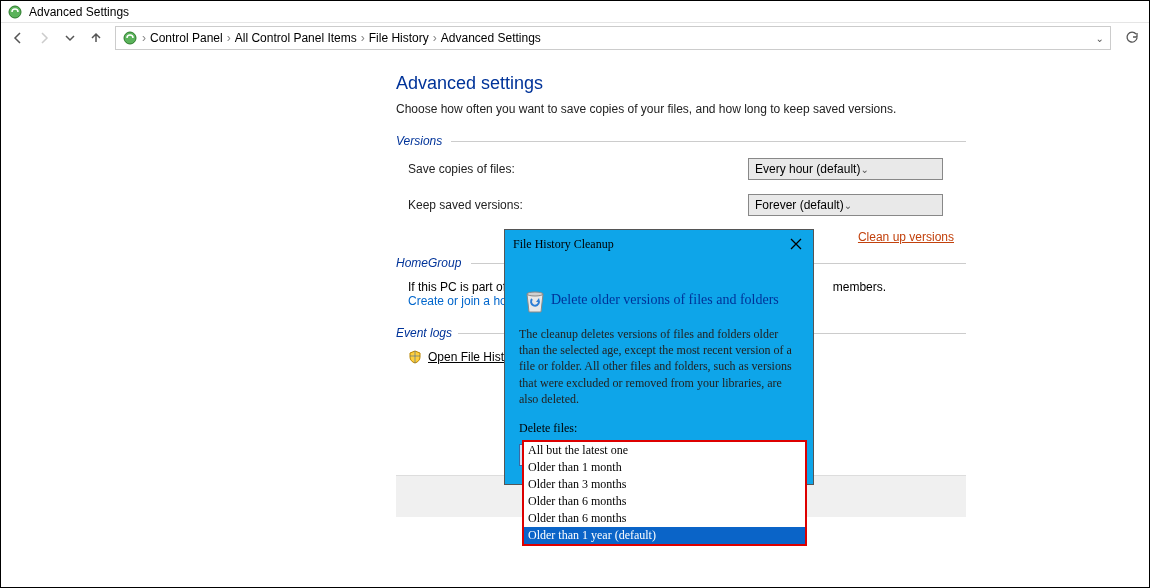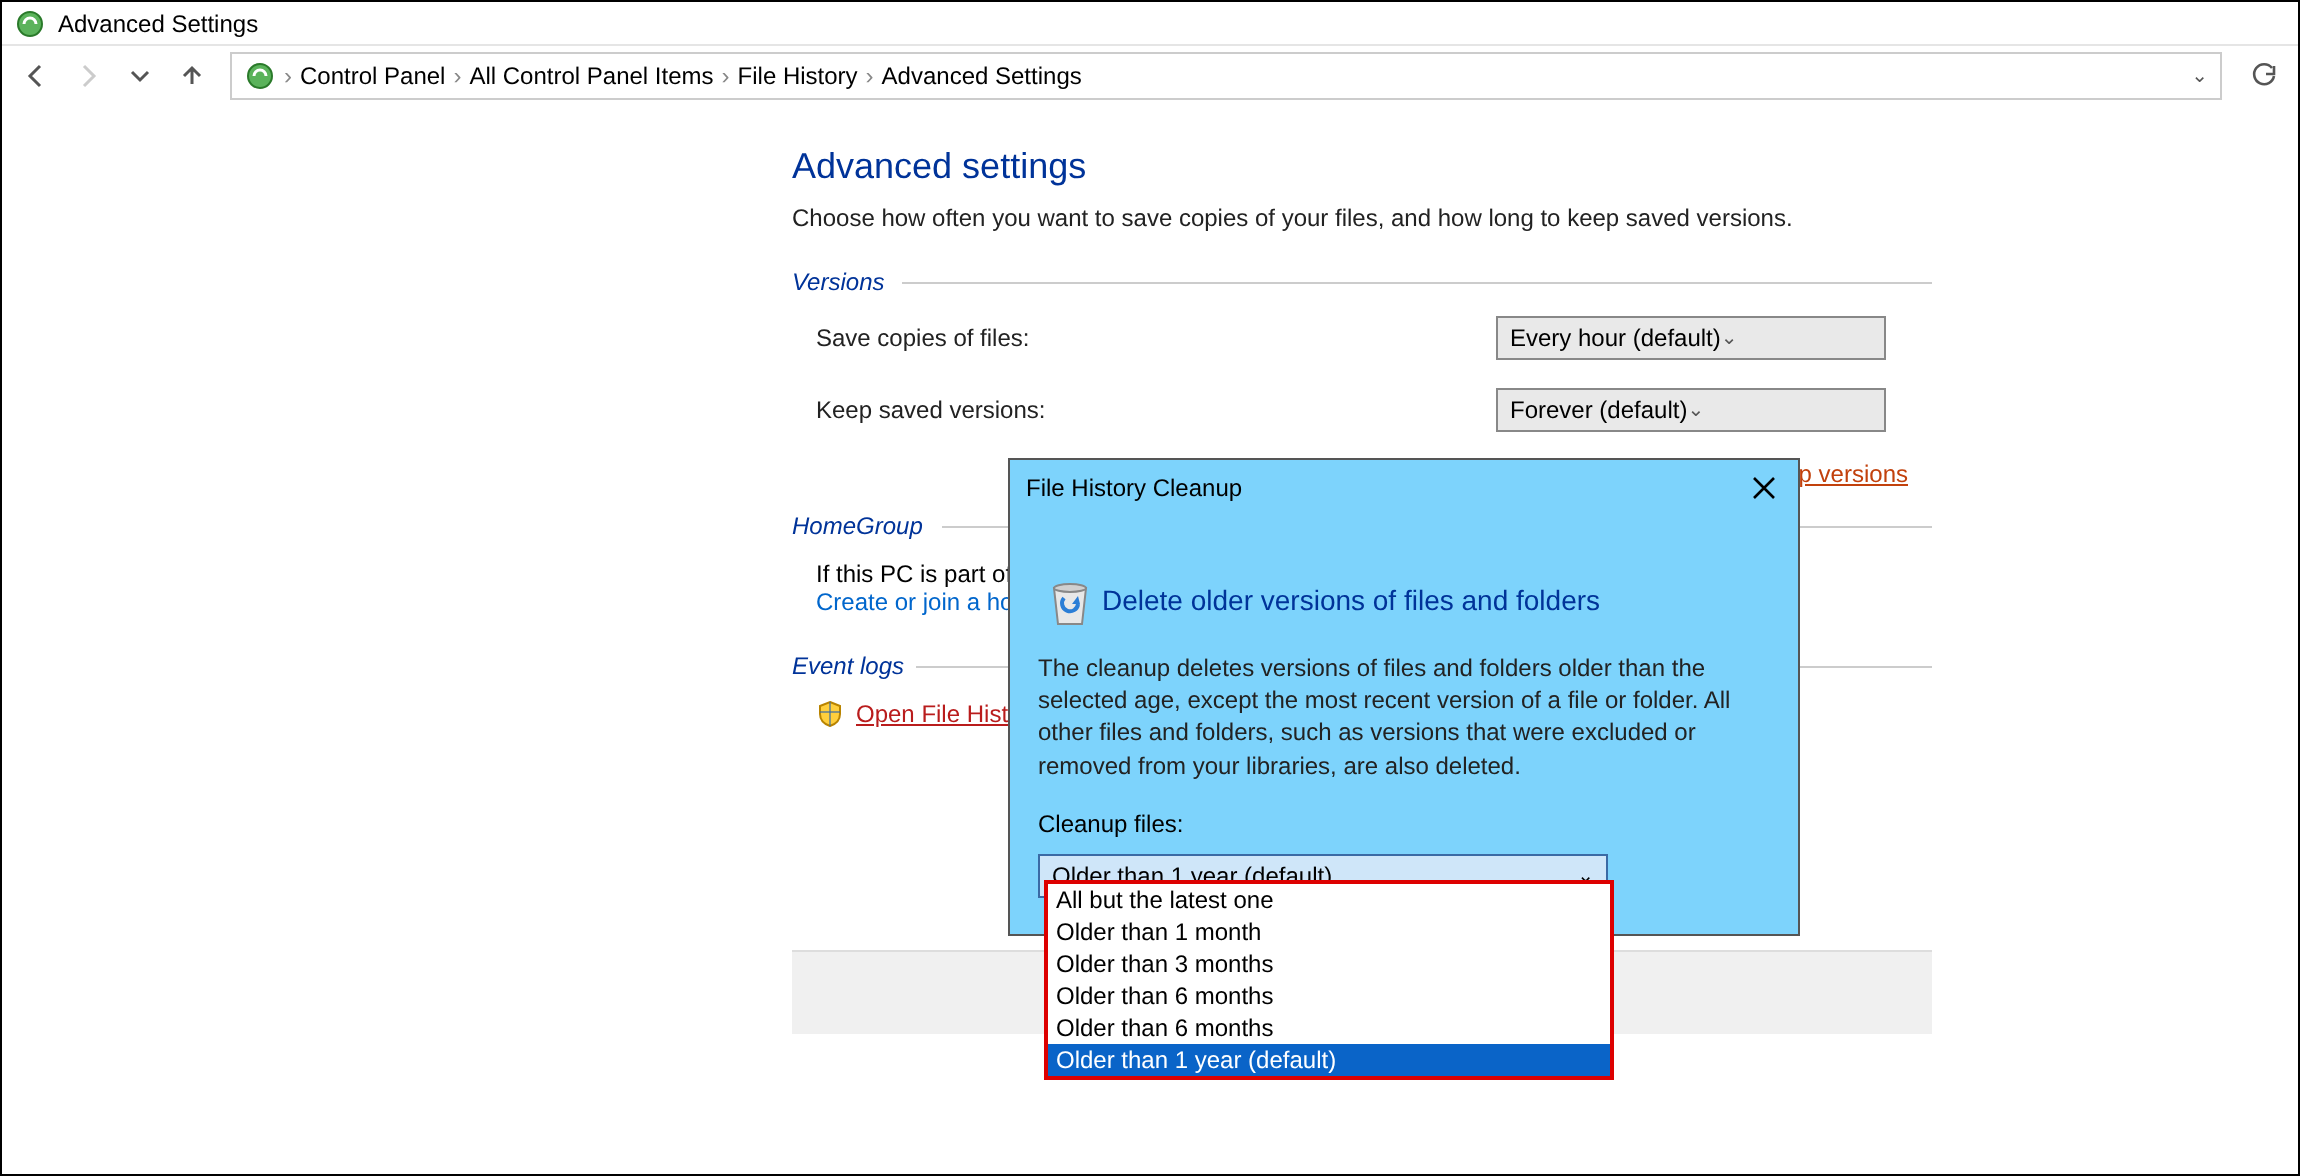--- a/index.html
+++ b/index.html
@@ -61,30 +61,30 @@
     flex:0 0 195px; height:22px; border:1px solid #888; background:#e9e9e9;
     display:flex; align-items:center; justify-content:flex-start; padding:0 6px;
     font-size:12px;
   }
   .dropdown .chev { font-size:10px; color:#555; }
   .cleanup-link { text-align:right; margin:0 12px 12px 0; }
   .cleanup-link a { color:#c2410c; text-decoration:underline; font-size:12px; }
   .hg-text { margin-left:12px; font-size:12px; }
   .hg-link { color:#0066cc; margin-left:12px; cursor:pointer; }
   .shield-row { margin-left:12px; display:flex; align-items:center; gap:6px; margin-top:6px;}
-  .shield-row a { color:#b91c1c; font-size:12px; }
+  .shield-row a { color:#000000; font-size:12px; }
   
   .bottom-bar {
     position:absolute; bottom:70px; left:395px; width:570px; height:42px;
     background:#f0f0f0; border-top:1px solid #ddd;
   }
   
   .dialog {
-    position:absolute; left:503px; top:228px; width:396px;
-    border:1px solid #555; background:#7dd3fc; box-shadow:0 0 0 rgba(0,0,0,0);
+    position:absolute; left:503px; top:228px; width:310px;
+    border:1px solid #555; background:#0ea5e9; box-shadow:0 0 0 rgba(0,0,0,0);font-family:Liberation Serif, serif;
   }
   .dlg-title { height:28px; display:flex; align-items:center; justify-content:space-between;
     padding:0 8px; font-size:12px; }
   .dlg-close { width:18px; height:18px; display:flex; align-items:center; justify-content:center; cursor:pointer;}
   .dlg-body { padding: 6px 14px 18px 14px; }
   .dlg-head { display:flex; align-items:center; margin:20px 0 10px 0; }
   .dlg-head h2 { color:#003399; font-size:14px; font-weight:400; }
   .dlg-desc { font-size:12px; line-height:1.35; color:#222; margin-bottom:14px; }
   .dlg-lab { font-size:12px; margin-bottom:8px; }
   .dlg-combo {
@@ -234,21 +234,21 @@
         <svg width="32" height="32">
           <path d="M8 10 L24 10 L22 28 L10 28 Z" fill="#e8e8e8" stroke="#888"></path>
           <ellipse cx="16" cy="10" rx="8" ry="2" fill="#d0d0d0" stroke="#888"></ellipse>
           <path d="M13 15 A4 4 0 1 0 20 18" stroke="#2b7ed6" stroke-width="2" fill="none"></path>
           <path d="M20 14 L21 18 L17 18" fill="#2b7ed6"></path>
         </svg>
       </span>
       <h2>Delete older versions of files and folders</h2>
     </div>
     <div class="dlg-desc">The cleanup deletes versions of files and folders older than the selected age, except the most recent version of a file or folder. All other files and folders, such as versions that were excluded or removed from your libraries, are also deleted.</div>
-    <div class="dlg-lab">Cleanup files:</div>
+    <div class="dlg-lab">Delete files:</div>
     <div class="dlg-combo">
       <span>Older than 1 year (default)</span>
       <span style="font-size:10px;">⌄</span>
     </div>
   </div>
 
   <div class="dlg-list">
     <div class="opt">All but the latest one</div>
     <div class="opt">Older than 1 month</div>
     <div class="opt">Older than 3 months</div>

